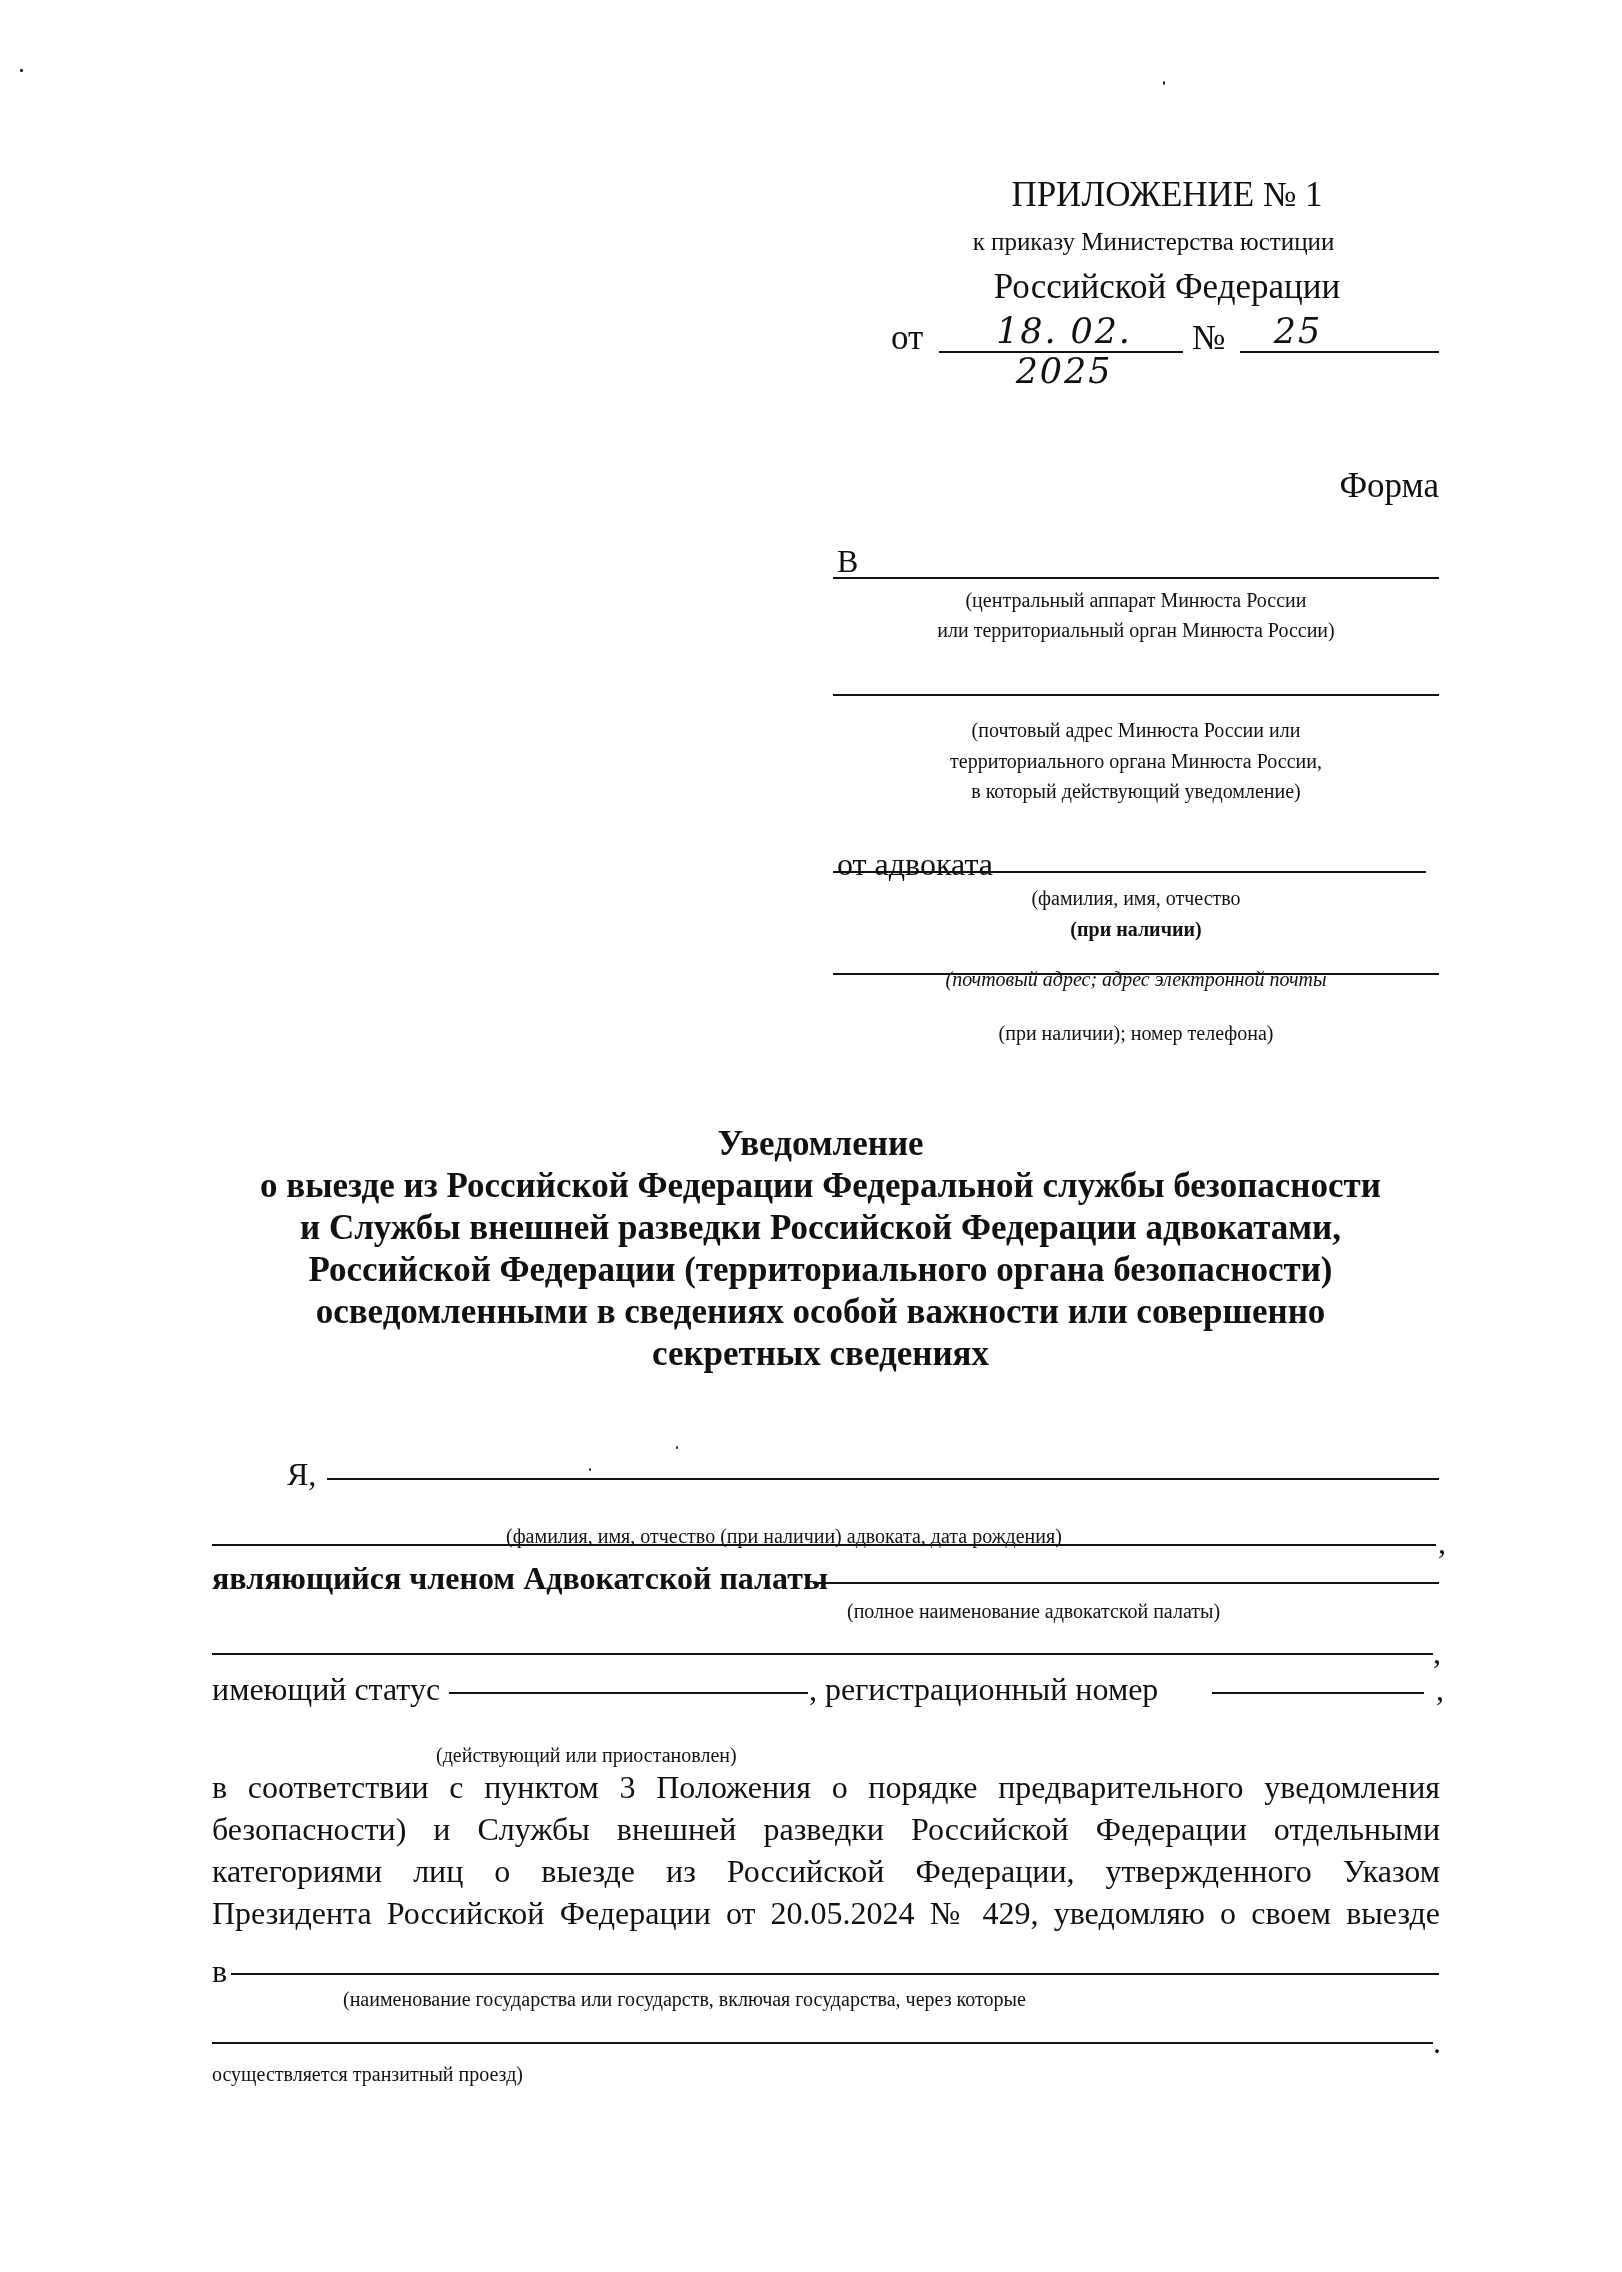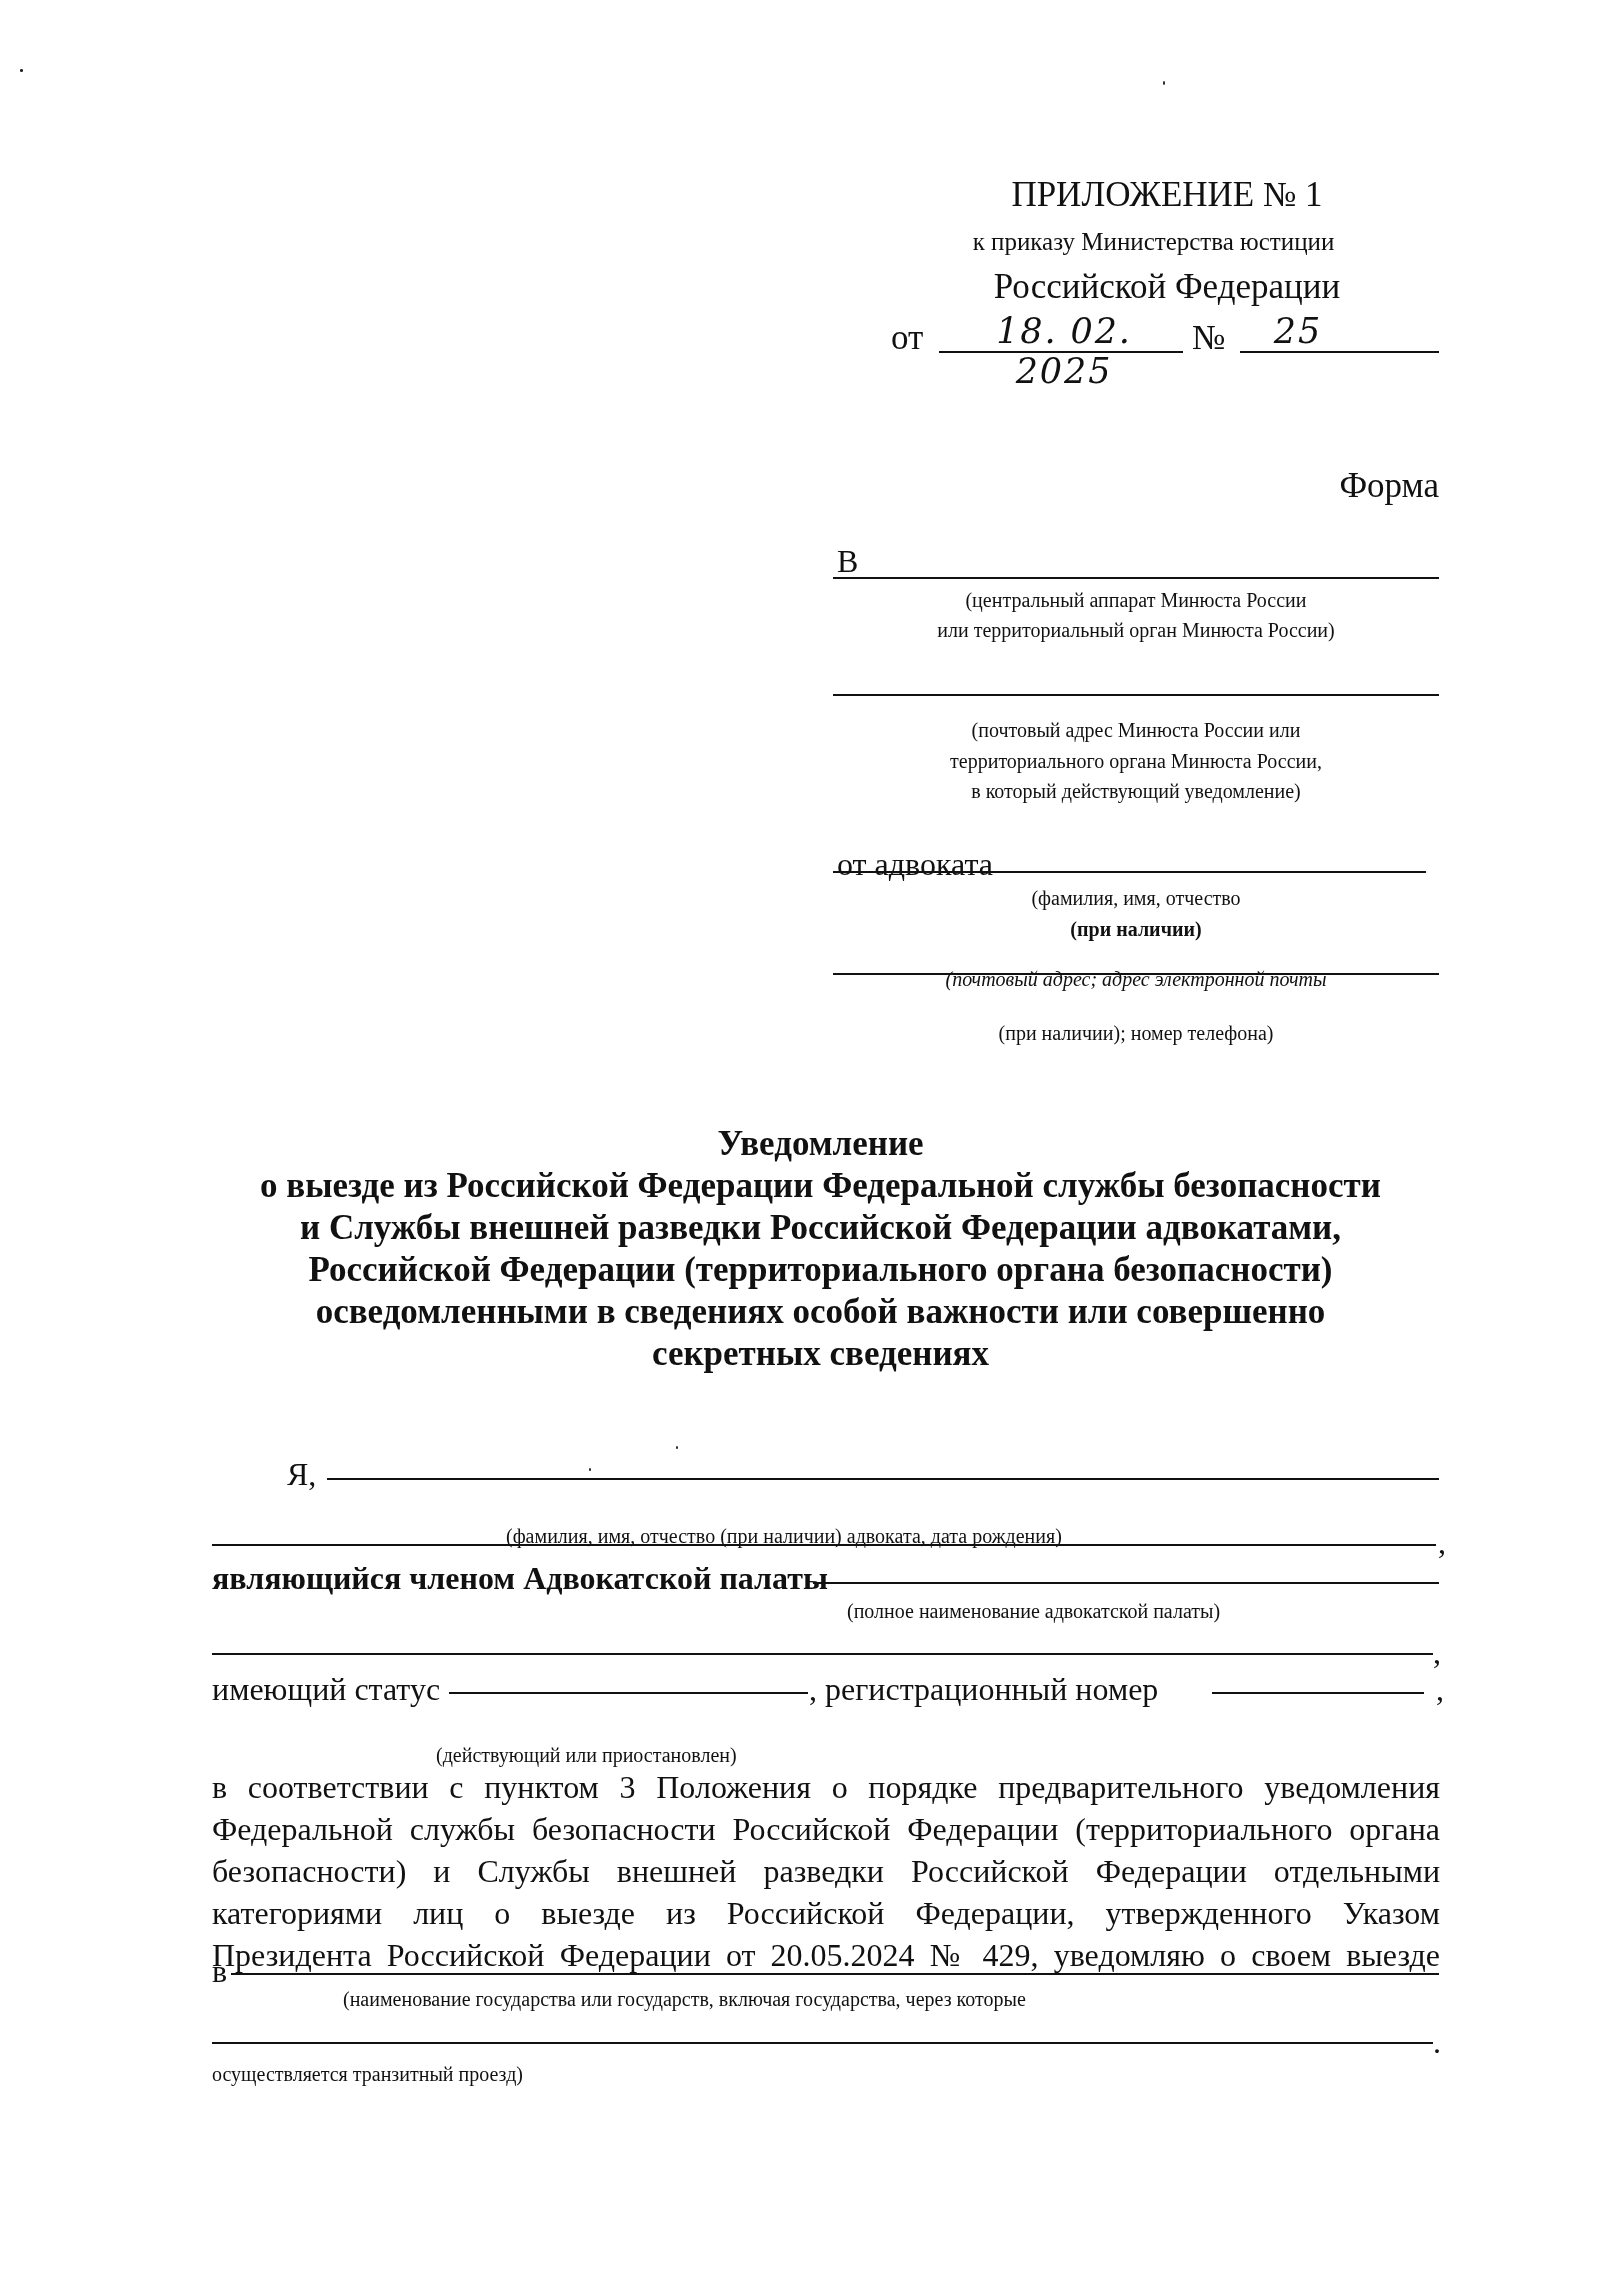--- a/index.html
+++ b/index.html
@@ -85,21 +85,20 @@
 
 <div class="abs normal" style="left:212px;top:1670px;">имеющий статус</div>
 <div class="line" style="left:449px;top:1692px;width:359px;"></div>
 <div class="abs normal" style="left:809px;top:1670px;">, регистрационный номер</div>
 <div class="line" style="left:1212px;top:1692px;width:212px;"></div>
 <div class="abs normal" style="left:1436px;top:1670px;">,</div>
 <div class="abs small" style="left:436px;top:1740px;">(действующий или приостановлен)</div>
 
 <div class="abs normal" style="left:212px;top:1766px;width:1228px;line-height:42px;">
   <div class="justify">в соответствии с пунктом 3 Положения о порядке предварительного уведомления</div>
-  <div class="justify">Федеральной службы безопасности Российской Федерации (территориального органа</div>
   <div class="justify">безопасности) и Службы внешней разведки Российской Федерации отдельными</div>
   <div class="justify">категориями лиц о выезде из Российской Федерации, утвержденного Указом</div>
   <div class="justify">Президента Российской Федерации от 20.05.2024 № 429, уведомляю о своем выезде</div>
 </div>
 
 <div class="abs normal" style="left:212px;top:1952px;">в</div>
 <div class="line" style="left:231px;top:1973px;width:1208px;"></div>
 <div class="abs small" style="left:343px;top:1984px;">(наименование государства или государств, включая государства, через которые</div>
 
 <div class="line" style="left:212px;top:2042px;width:1221px;"></div>

